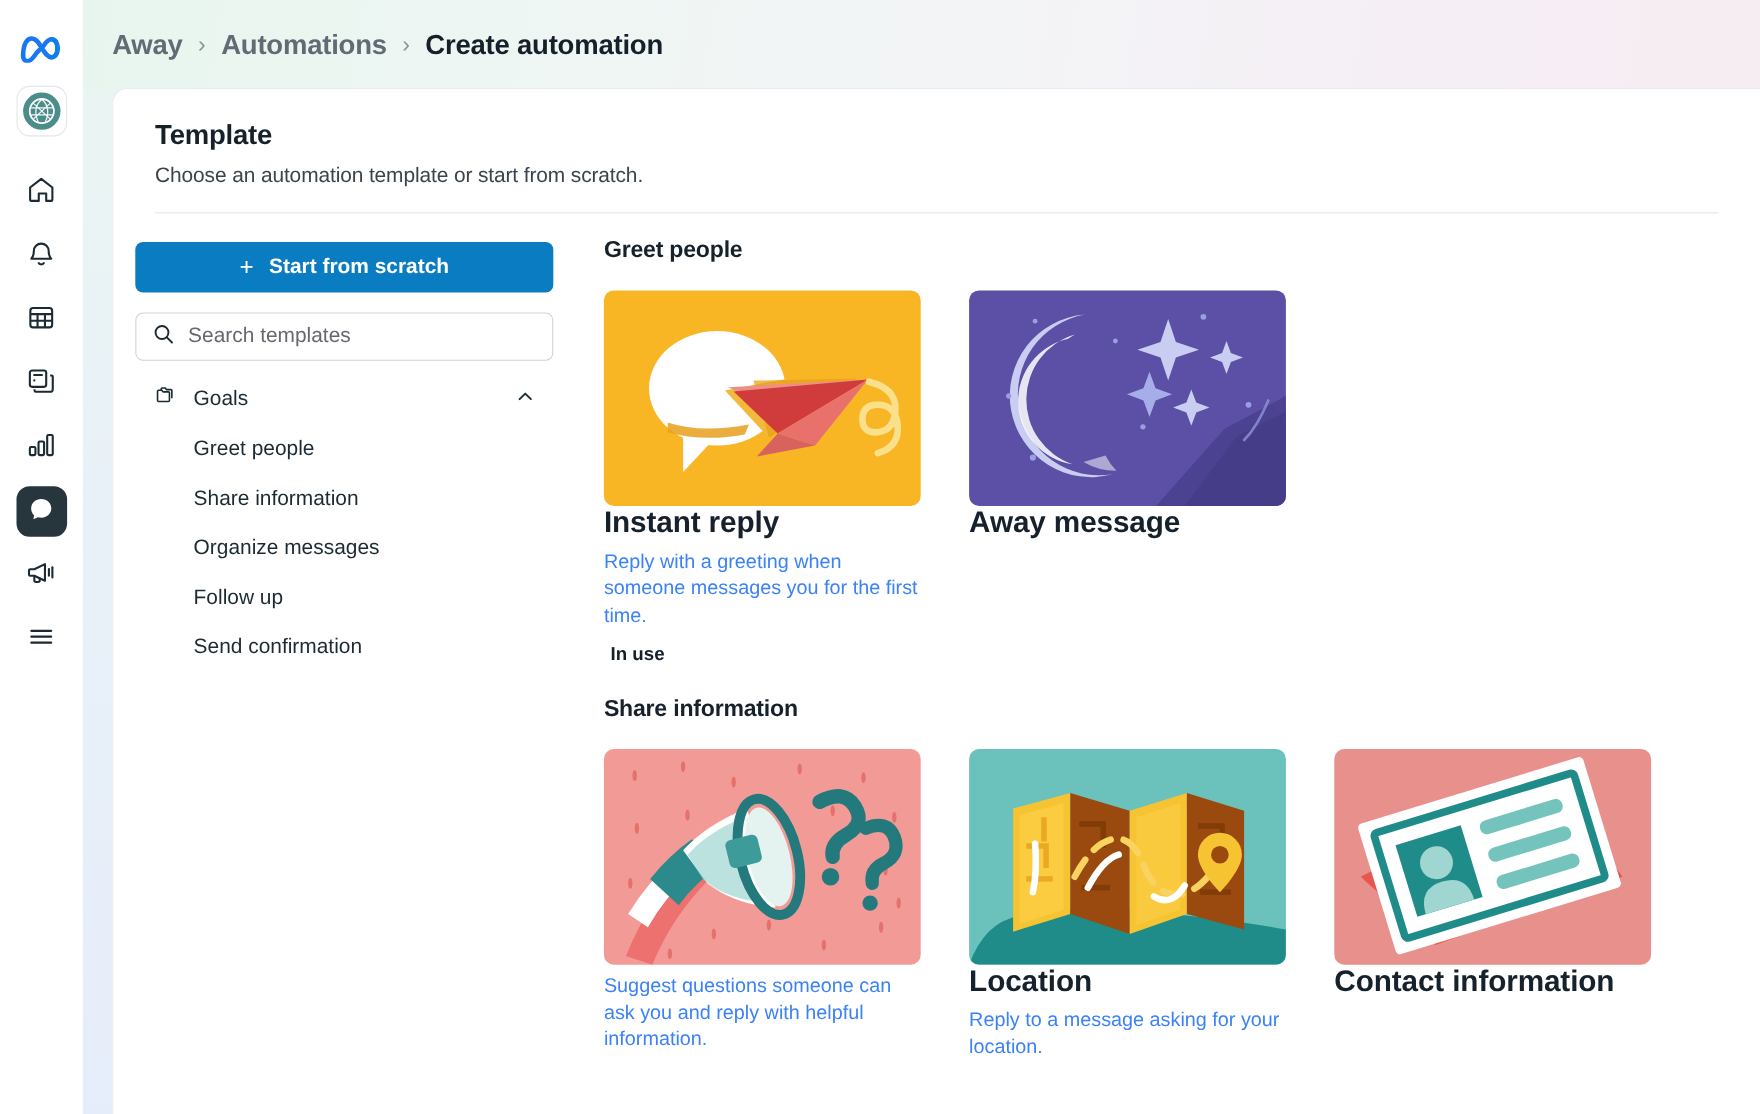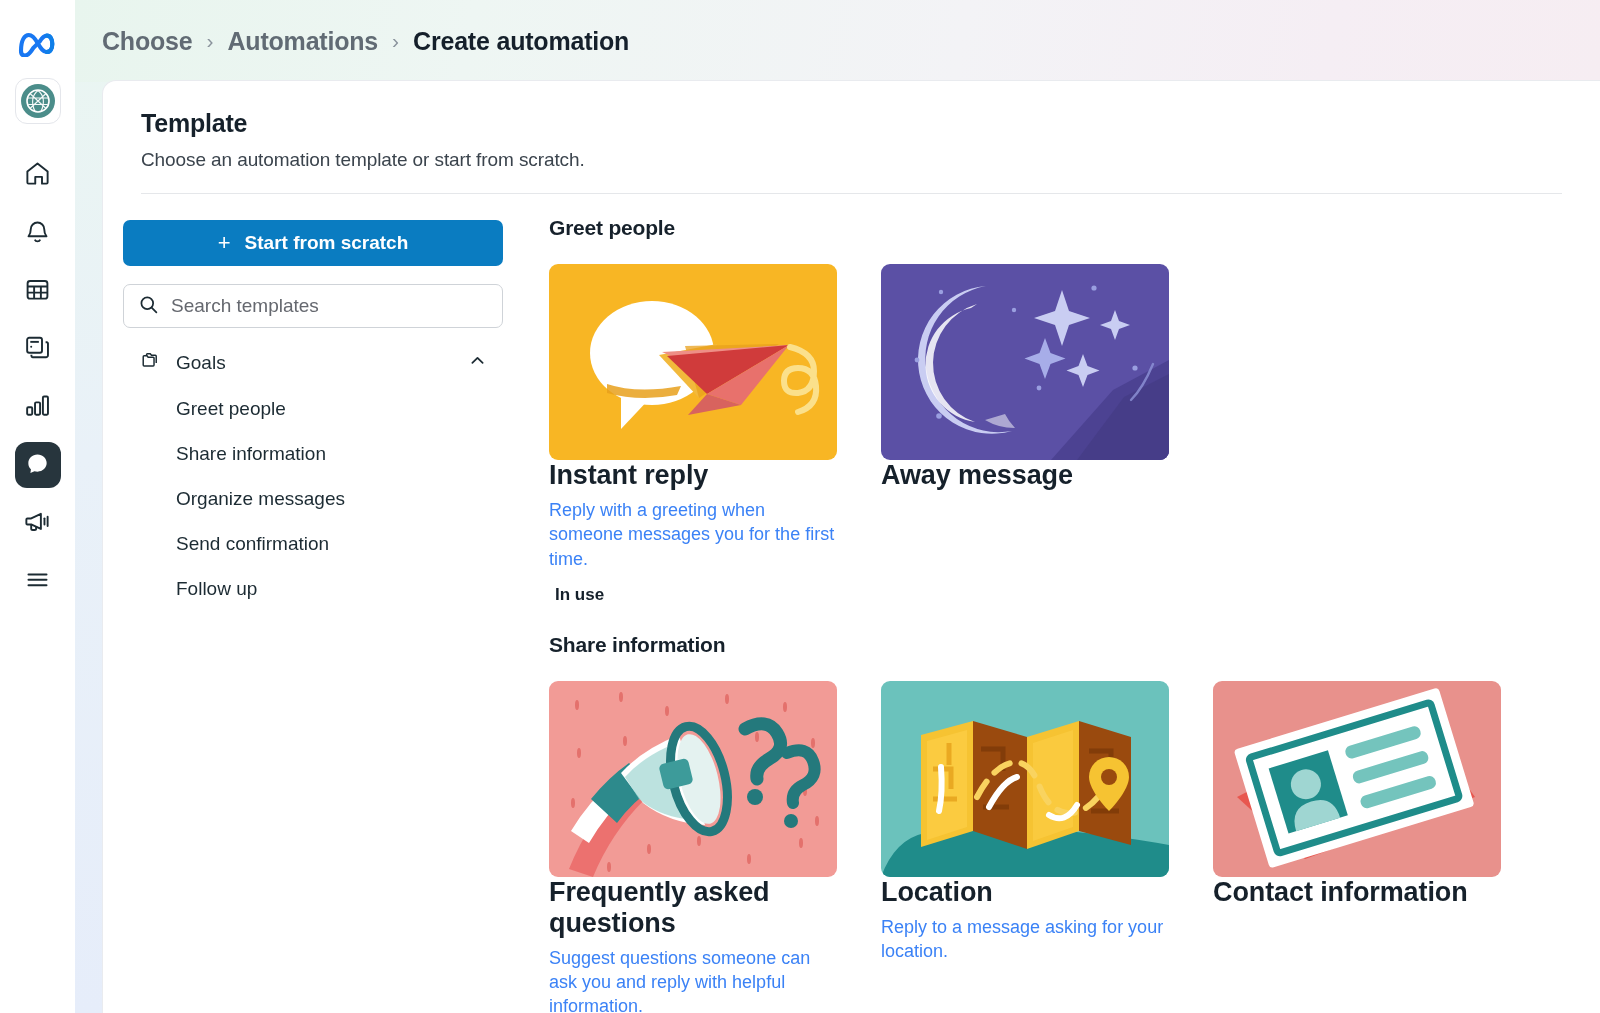--- a/index.html
+++ b/index.html
@@ -229,21 +229,21 @@
       </span>
     </div>
   </div>
 
   <div class="gradient-strip"></div>
 
   <div class="main">
 
     <div class="topbar">
       <div class="crumbs">
-        <span class="crumb">Choose</span>
+        <span class="crumb">Away</span>
         <span class="crumb-sep">›</span>
         <span class="crumb">Automations</span>
         <span class="crumb-sep">›</span>
         <span class="crumb current">Create automation</span>
       </div>
     </div>
 
     <div class="sheet">
 
       <div class="sheet-head">
@@ -290,24 +290,24 @@
           <div class="sub-item">
             <span>Greet people</span>
           </div>
           <div class="sub-item">
             <span>Share information</span>
           </div>
           <div class="sub-item">
             <span>Organize messages</span>
           </div>
           <div class="sub-item">
+            <span>Follow up</span>
+          </div>
+          <div class="sub-item">
             <span>Send confirmation</span>
-          </div>
-          <div class="sub-item">
-            <span>Follow up</span>
           </div>
         </div>
 
         <div class="right-col">
 
           <div class="section-title">Greet people</div>
           <div class="card-row">
 
             <div class="card">
               <div class="thumb" style="background:#F8B624">
@@ -389,21 +389,20 @@
                   <path d="M76 96 q16 -18 42 -30 l18 72 q-28 -4 -46 -20z" fill="#9FD6D2" opacity="0.7"></path>
                   <ellipse cx="150" cy="98" rx="26" ry="54" transform="rotate(-14 150 98)" fill="none" stroke="#24797C" stroke-width="9"></ellipse>
                   <ellipse cx="150" cy="98" rx="19" ry="46" transform="rotate(-14 150 98)" fill="#E4F2F0"></ellipse>
                   <rect x="112" y="80" width="30" height="26" rx="5" fill="#3D9B9A" transform="rotate(-14 127 93)"></rect>
                   <path d="M196 48 q22 -12 32 4 q10 16 -8 26 q-14 8 -12 20" fill="none" stroke="#24797C" stroke-width="13" stroke-linecap="round"></path>
                   <circle cx="206" cy="116" r="8" fill="#24797C"></circle>
                   <path d="M238 72 q20 -8 26 8 q6 16 -10 24 q-12 6 -10 18" fill="none" stroke="#24797C" stroke-width="12" stroke-linecap="round"></path>
                   <circle cx="242" cy="140" r="7" fill="#24797C"></circle>
                 </svg>
               </div>
-              <div class="card-title">Frequently asked questions</div>
               <div class="card-desc">Suggest questions someone can ask you and reply with helpful information.</div>
 
             </div>
 
             <div class="card">
               <div class="thumb" style="background:#6BC2BC">
                 <svg width="288" height="196" viewBox="0 0 288 196">
                   <path d="M0 196 q14 -38 44 -44 q52 -10 120 -4 q70 6 124 16 v32z" fill="#1F8C8A"></path>
                   <path d="M40 54 L92 40 L92 150 L40 166 Z" fill="#F6C332"></path>
                   <path d="M92 40 L146 56 L146 168 L92 150 Z" fill="#9A4A0E"></path>

